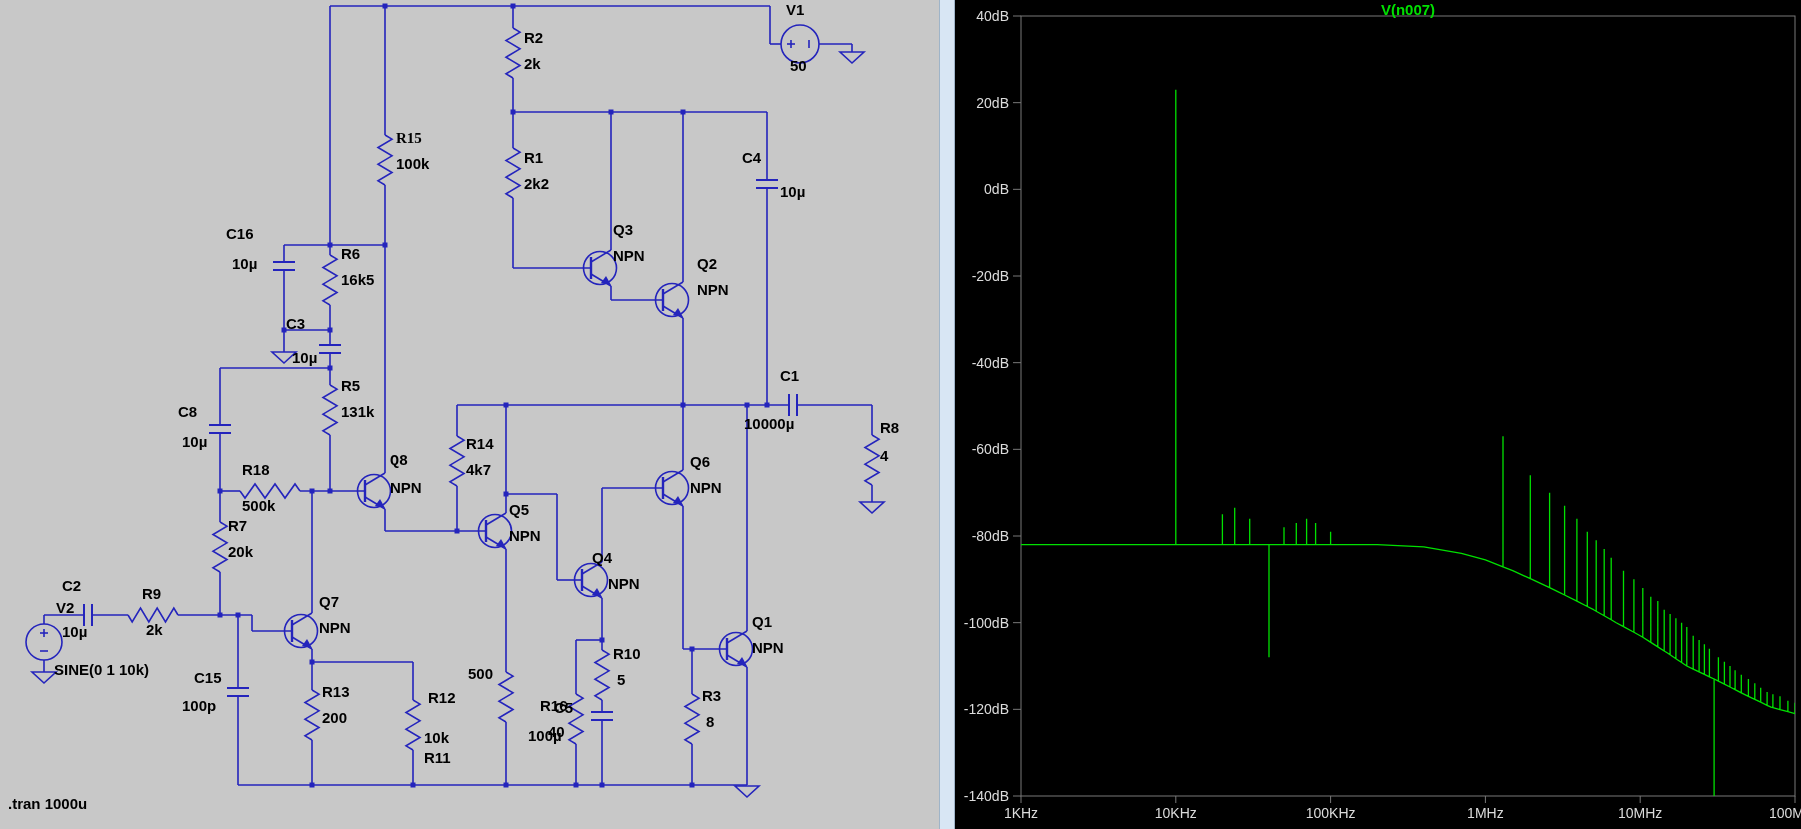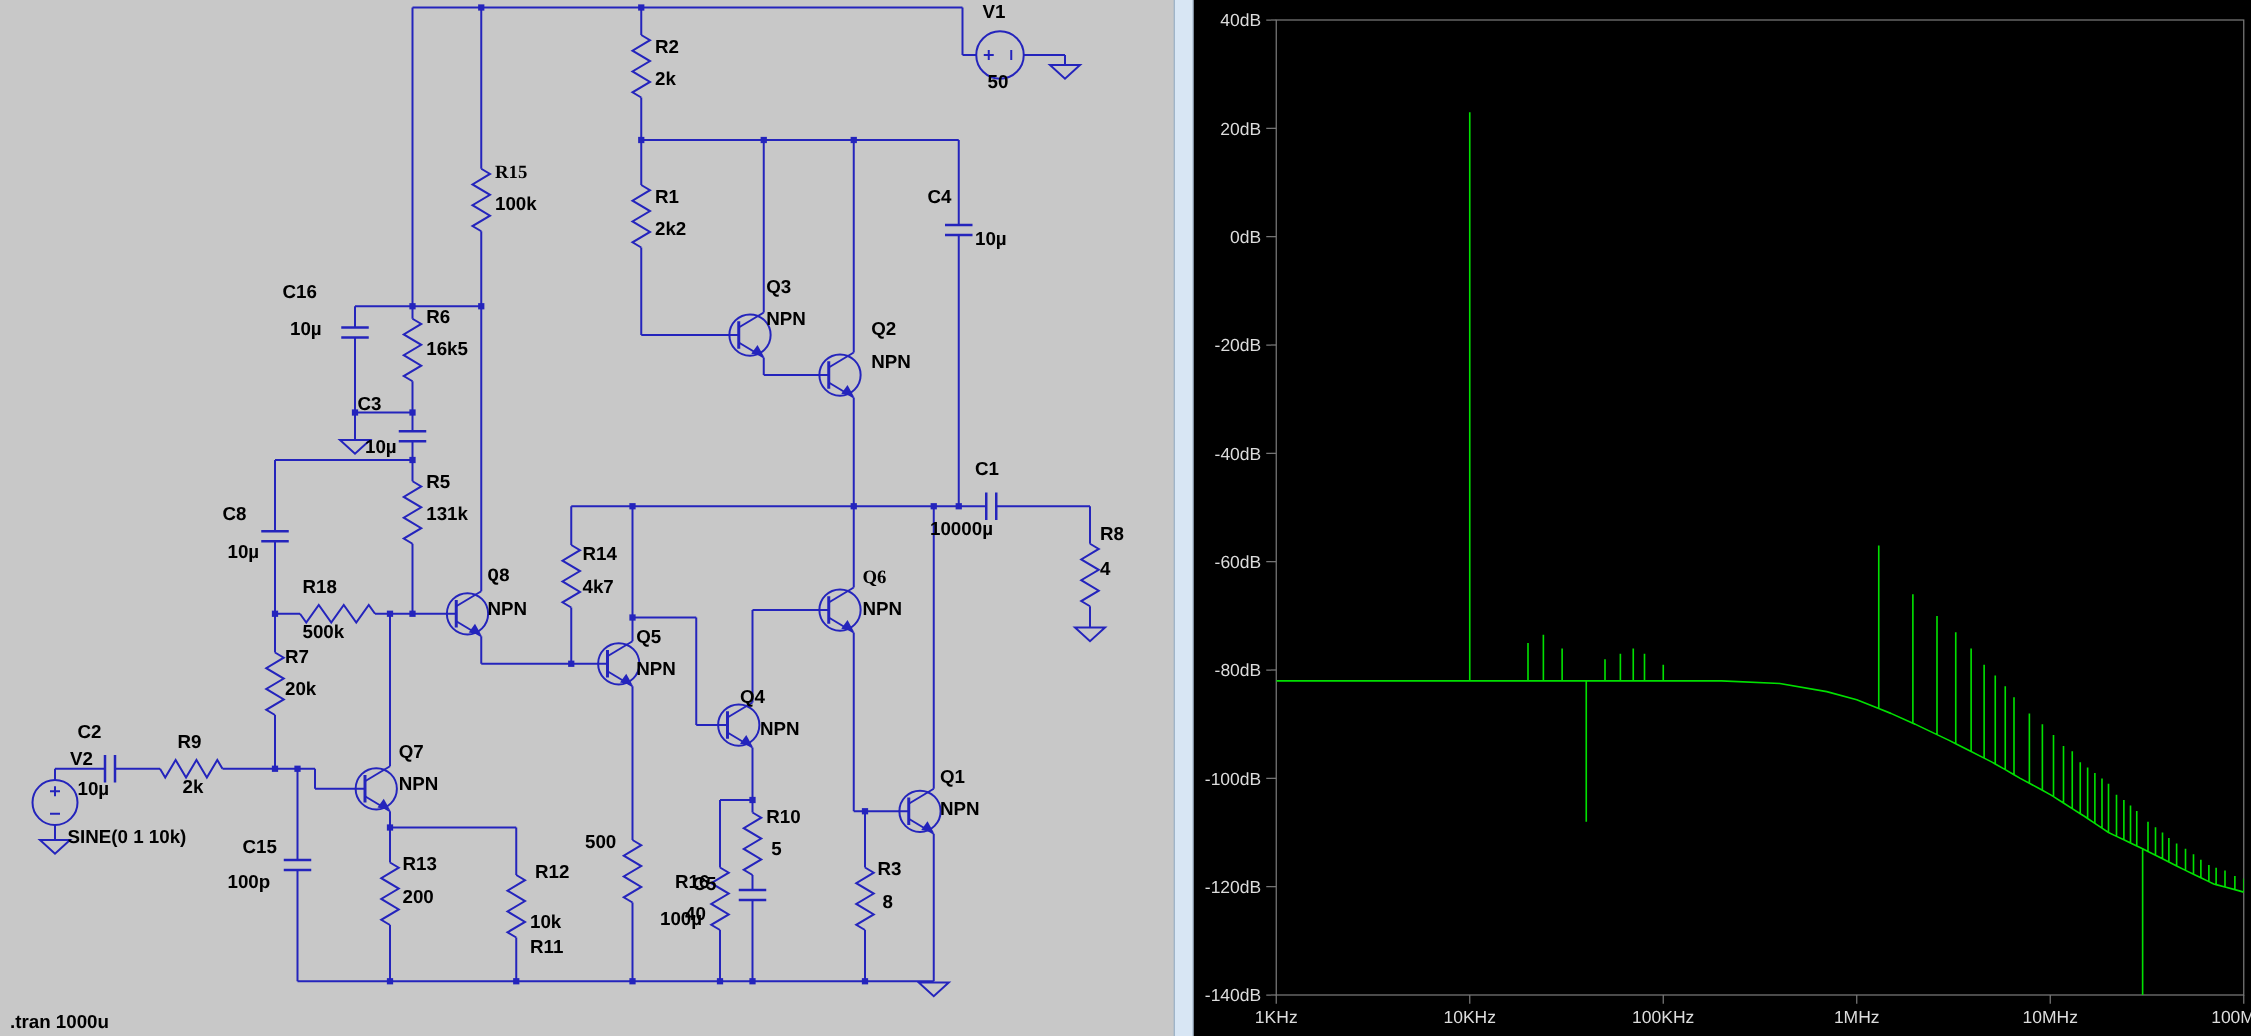--- a/index.html
+++ b/index.html
@@ -254,21 +254,21 @@
         <span class="slabel" style="left: 242px; top: 462px;">R18</span>
         <span class="slabel" style="left: 242px; top: 498px;">500k</span>
         <span class="slabel" style="left: 780px; top: 368px;">C1</span>
         <span class="slabel" style="left: 744px; top: 416px;">10000µ</span>
         <span class="slabel" style="left: 880px; top: 420px;">R8</span>
         <span class="slabel" style="left: 880px; top: 448px;">4</span>
         <span class="slabel" style="left: 466px; top: 436px;">R14</span>
         <span class="slabel" style="left: 466px; top: 462px;">4k7</span>
         <span class="slabel" style="left: 390px; top: 454px; font-family: Liberation Mono, monospace;">Q8</span>
         <span class="slabel" style="left: 390px; top: 480px;">NPN</span>
-        <span class="slabel" style="left: 690px; top: 454px; font-family: Liberation Serif, serif;">Q6</span>
+        <span class="slabel" style="left: 690px; top: 454px;">Q6</span>
         <span class="slabel" style="left: 690px; top: 480px;">NPN</span>
         <span class="slabel" style="left: 228px; top: 518px;">R7</span>
         <span class="slabel" style="left: 228px; top: 544px;">20k</span>
         <span class="slabel" style="left: 509px; top: 502px;">Q5</span>
         <span class="slabel" style="left: 509px; top: 528px;">NPN</span>
         <span class="slabel" style="left: 592px; top: 550px;">Q4</span>
         <span class="slabel" style="left: 608px; top: 576px;">NPN</span>
         <span class="slabel" style="left: 62px; top: 578px;">C2</span>
         <span class="slabel" style="left: 56px; top: 600px;">V2</span>
         <span class="slabel" style="left: 62px; top: 624px;">10µ</span>
@@ -288,25 +288,26 @@
         <span class="slabel" style="left: 428px; top: 666px; margin-top: 24px;">R12</span>
         <span class="slabel" style="left: 468px; top: 666px;">500</span>
         <span class="slabel" style="left: 424px; top: 704px; margin-top: 46px;">R11</span>
         <span class="slabel" style="left: 424px; top: 730px;">10k</span>
         <span class="slabel" style="left: 540px; top: 698px;">R16</span>
         <span class="slabel" style="left: 548px; top: 724px;">40</span>
         <span class="slabel" style="left: 554px; top: 700px;">C5</span>
         <span class="slabel" style="left: 528px; top: 728px;">100µ</span>
         <span class="slabel" style="left: 702px; top: 688px;">R3</span>
         <span class="slabel" style="left: 706px; top: 714px;">8</span>
-        <span class="slabel" style="left: 8px; top: 796px; margin-top: 14px;">.tran 1000u</span>
+        <span class="slabel" style="left: 8px; top: 796px;">.tran 1000u</span>
       </div>
   </div>
   <div id="splitter"></div>
   <div id="plot-panel">
+    <div id="plot-title">V(n007)</div>
     <svg id="plot-svg" width="846" height="829">
         <g>
           <rect x="66" y="16" width="774" height="780" stroke="#787878" fill="none" stroke-width="1"></rect>
           <line x1="58" y1="16" x2="66" y2="16" stroke="#787878" stroke-width="1"></line>
           <text x="54" y="21" text-anchor="end" class="tick">40dB</text>
           <line x1="58" y1="102.66666666666666" x2="66" y2="102.66666666666666" stroke="#787878" stroke-width="1"></line>
           <text x="54" y="107.66666666666666" text-anchor="end" class="tick">20dB</text>
           <line x1="58" y1="189.33333333333331" x2="66" y2="189.33333333333331" stroke="#787878" stroke-width="1"></line>
           <text x="54" y="194.33333333333331" text-anchor="end" class="tick">0dB</text>
           <line x1="58" y1="276" x2="66" y2="276" stroke="#787878" stroke-width="1"></line>

